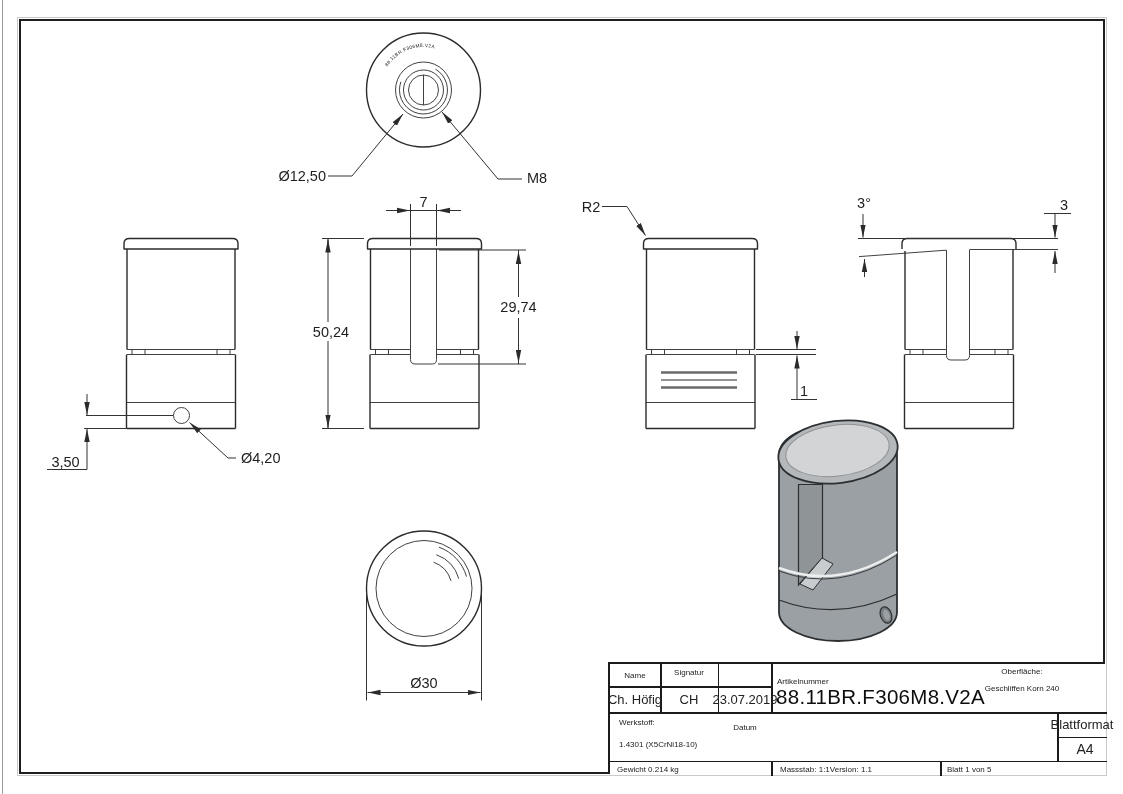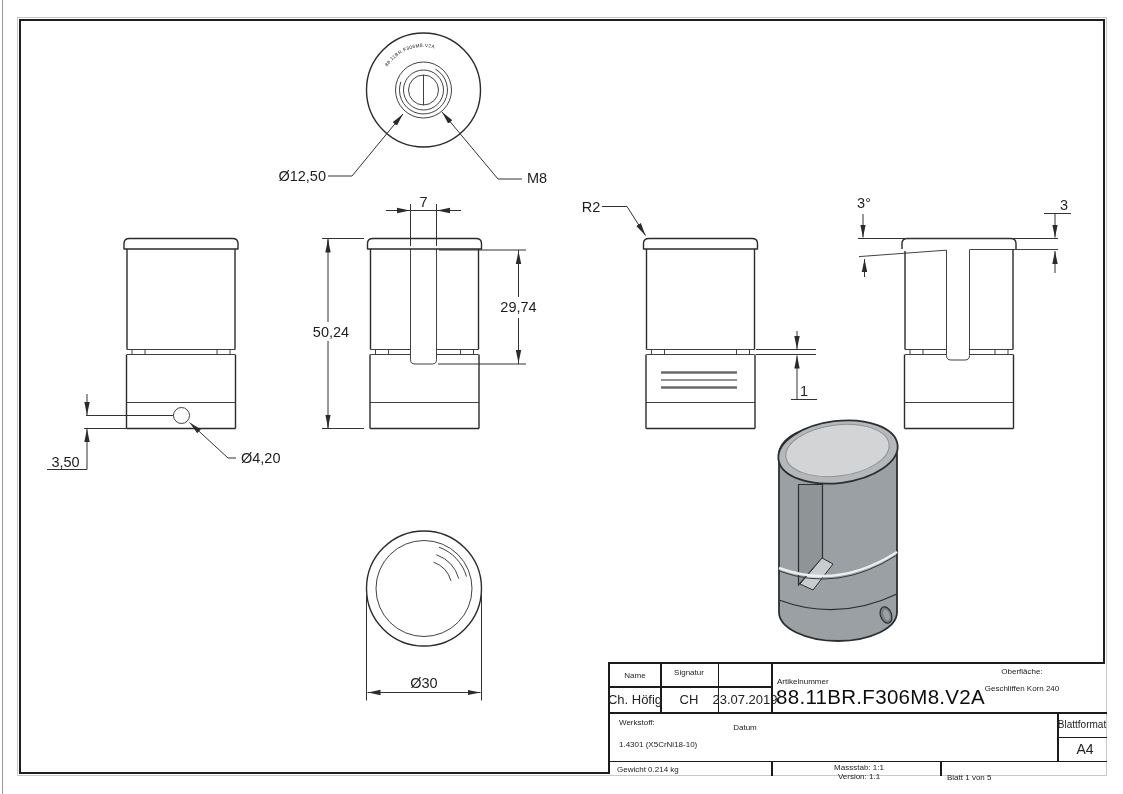--- a/index.html
+++ b/index.html
@@ -184,23 +184,23 @@
       <span>Geschliffen Korn 240</span>
     </div>
 
     <div class="tb-cell" style="left:0;top:23px;width:50px;height:25px;font-size:13px;">Ch. Höfig</div>
     <div class="tb-cell" style="left:51px;top:23px;width:56px;height:25px;font-size:13px;">CH</div>
     <div class="tb-cell" style="left:109px;top:23px;width:52px;height:25px;font-size:13px;">23.07.2019</div>
     <div class="tb-cell tb-left tb-big" style="left:166px;top:18px;width:320px;height:30px;">88.11BR.F306M8.V2A</div>
 
     <div class="tb-cell tb-left" style="left:9px;top:52px;width:200px;height:12px;">Werkstoff:</div>
     <div class="tb-cell tb-left" style="left:9px;top:74px;width:220px;height:12px;">1.4301 (X5CrNi18-10)</div>
-    <div class="tb-cell" style="left:447px;top:49px;width:50px;height:23px;font-size:10px;">Blattformat</div>
+    <div class="tb-cell" style="left:447px;top:49px;width:50px;height:23px;font-size:13px;">Blattformat</div>
     <div class="tb-cell tb-a4" style="left:447px;top:73px;width:56px;height:23px;">A4</div>
 
     <div class="tb-cell tb-left" style="left:7px;top:99px;width:150px;height:12px;text-align:right;">Gewicht 0.214 kg</div>
-    <div class="tb-cell tb-left" style="left:170px;top:99px;width:158px;height:12px;flex-direction:column;">
+    <div class="tb-cell tb-left" style="left:170px;top:99px;width:158px;height:12px;">
       <span>Massstab: 1:1</span>
       <span>Version: 1.1</span>
     </div>
-    <div class="tb-cell tb-left" style="left:337px;top:99px;width:150px;height:12px;margin-top:8px;">Blatt 1 von 5</div>
+    <div class="tb-cell tb-left" style="left:337px;top:99px;width:150px;height:12px;">Blatt 1 von 5</div>
   </div>
 </div>
 
 </body></html>

